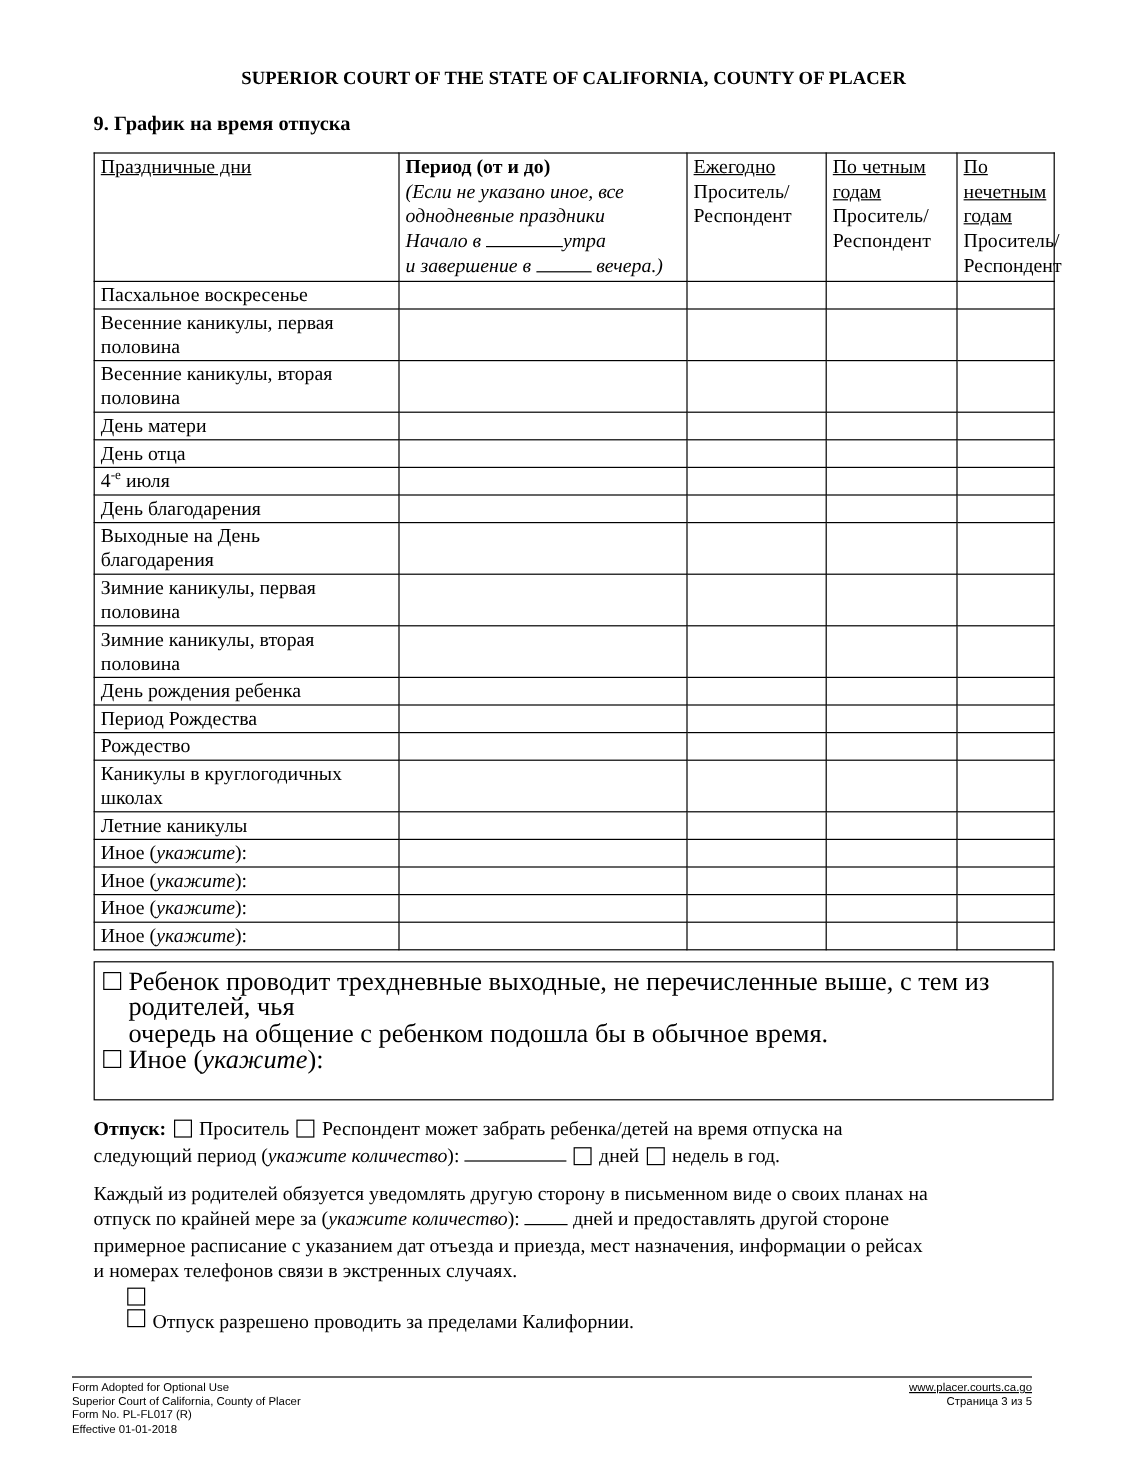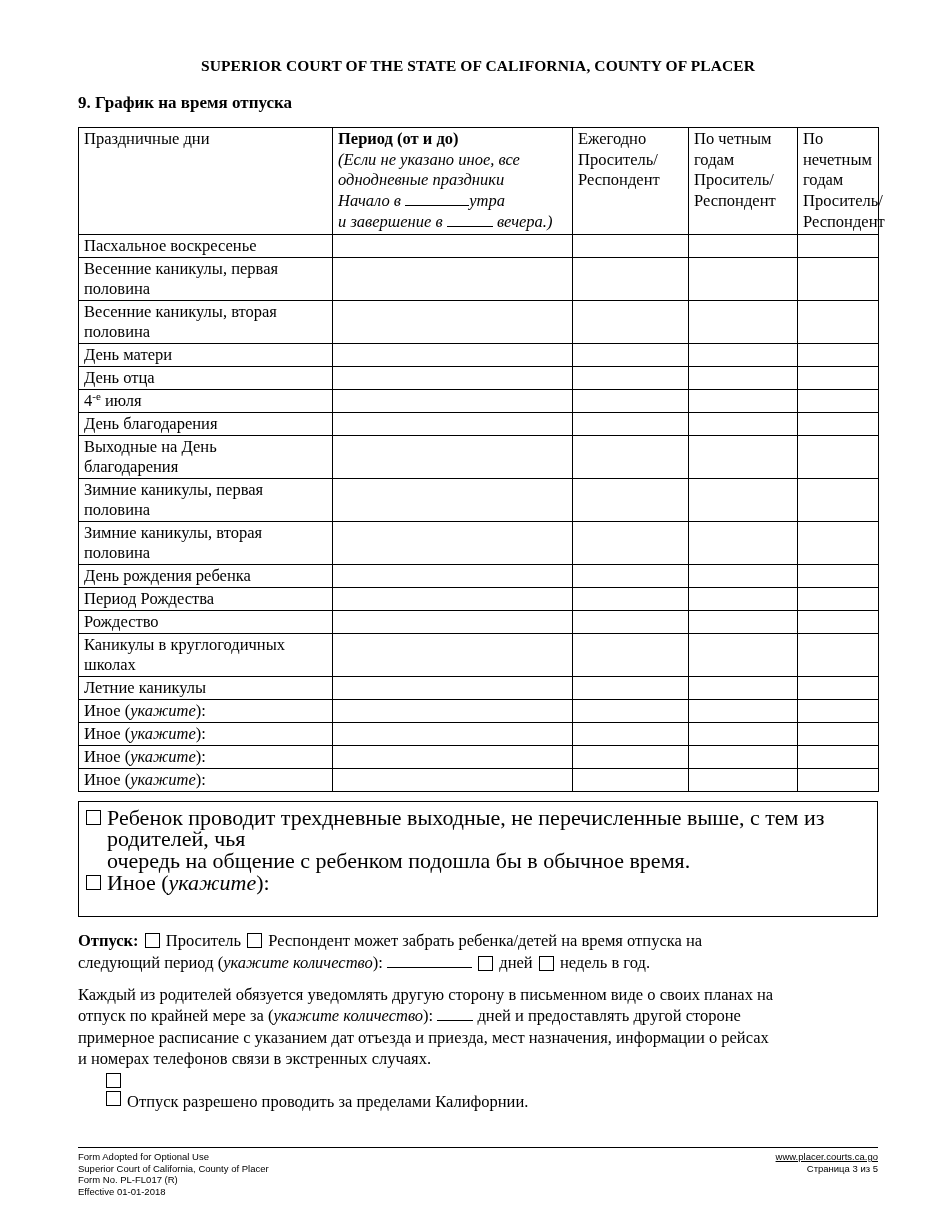--- a/index.html
+++ b/index.html
@@ -14,21 +14,21 @@
   }
   .section-heading{margin-top:18px;font-weight:bold;font-size:17px;}
   table.sched{
     border-collapse:collapse;table-layout:fixed;width:800px;margin-top:14px;
   }
   table.sched td{
     border:1px solid #000;vertical-align:top;padding:1px 5px;
     font-size:16.5px;line-height:20px;white-space:nowrap;overflow:visible;
   }
   table.sched tr.head td{line-height:20.7px;}
-  .u{text-align:center;}
+  .u{text-decoration:underline;text-align:center;}
   .b{font-weight:bold;}
   .i{font-style:italic;}
   sup{font-size:11px;line-height:0;}
   .blank{display:inline-block;border-bottom:1px solid #000;height:13px;}
   .cb{
     display:inline-block;width:15px;height:15px;border:1.2px solid #000;
     box-sizing:border-box;vertical-align:-2px;background:#fff;flex:none;
   }
   .weekend-box{
     border:1.5px solid #000;margin-top:9px;padding:5px 7px 22px 7px;
@@ -38,21 +38,21 @@
   .cb-row .cb{margin-top:3px;}
   .cb-row + .cb-row{margin-top:1px;}
   .vacation-line{margin-top:13px;font-size:16.5px;line-height:22.5px;}
   .vacation-line .cb{margin:0 2px;vertical-align:-2.5px;}
   .notice{margin-top:9px;font-size:16.5px;line-height:21.5px;}
   .indent-item{
     margin-left:28px;display:flex;gap:6px;align-items:flex-start;
     font-size:16.5px;line-height:21.5px;margin-top:3px;
   }
   .footer{
-    position:absolute;top:1147px;left:78px;width:800px;
+    position:absolute;top:1147px;left:60px;width:800px;
     border-top:1.5px solid #000;padding-top:3px;
     font-family:"Liberation Sans", sans-serif;font-size:9.5px;line-height:11.5px;
     display:flex;justify-content:space-between;
   }
   .footer-right{text-align:right;}
   .footer-link{text-decoration:underline;}
 </style>
 </head>
 <body>
 

